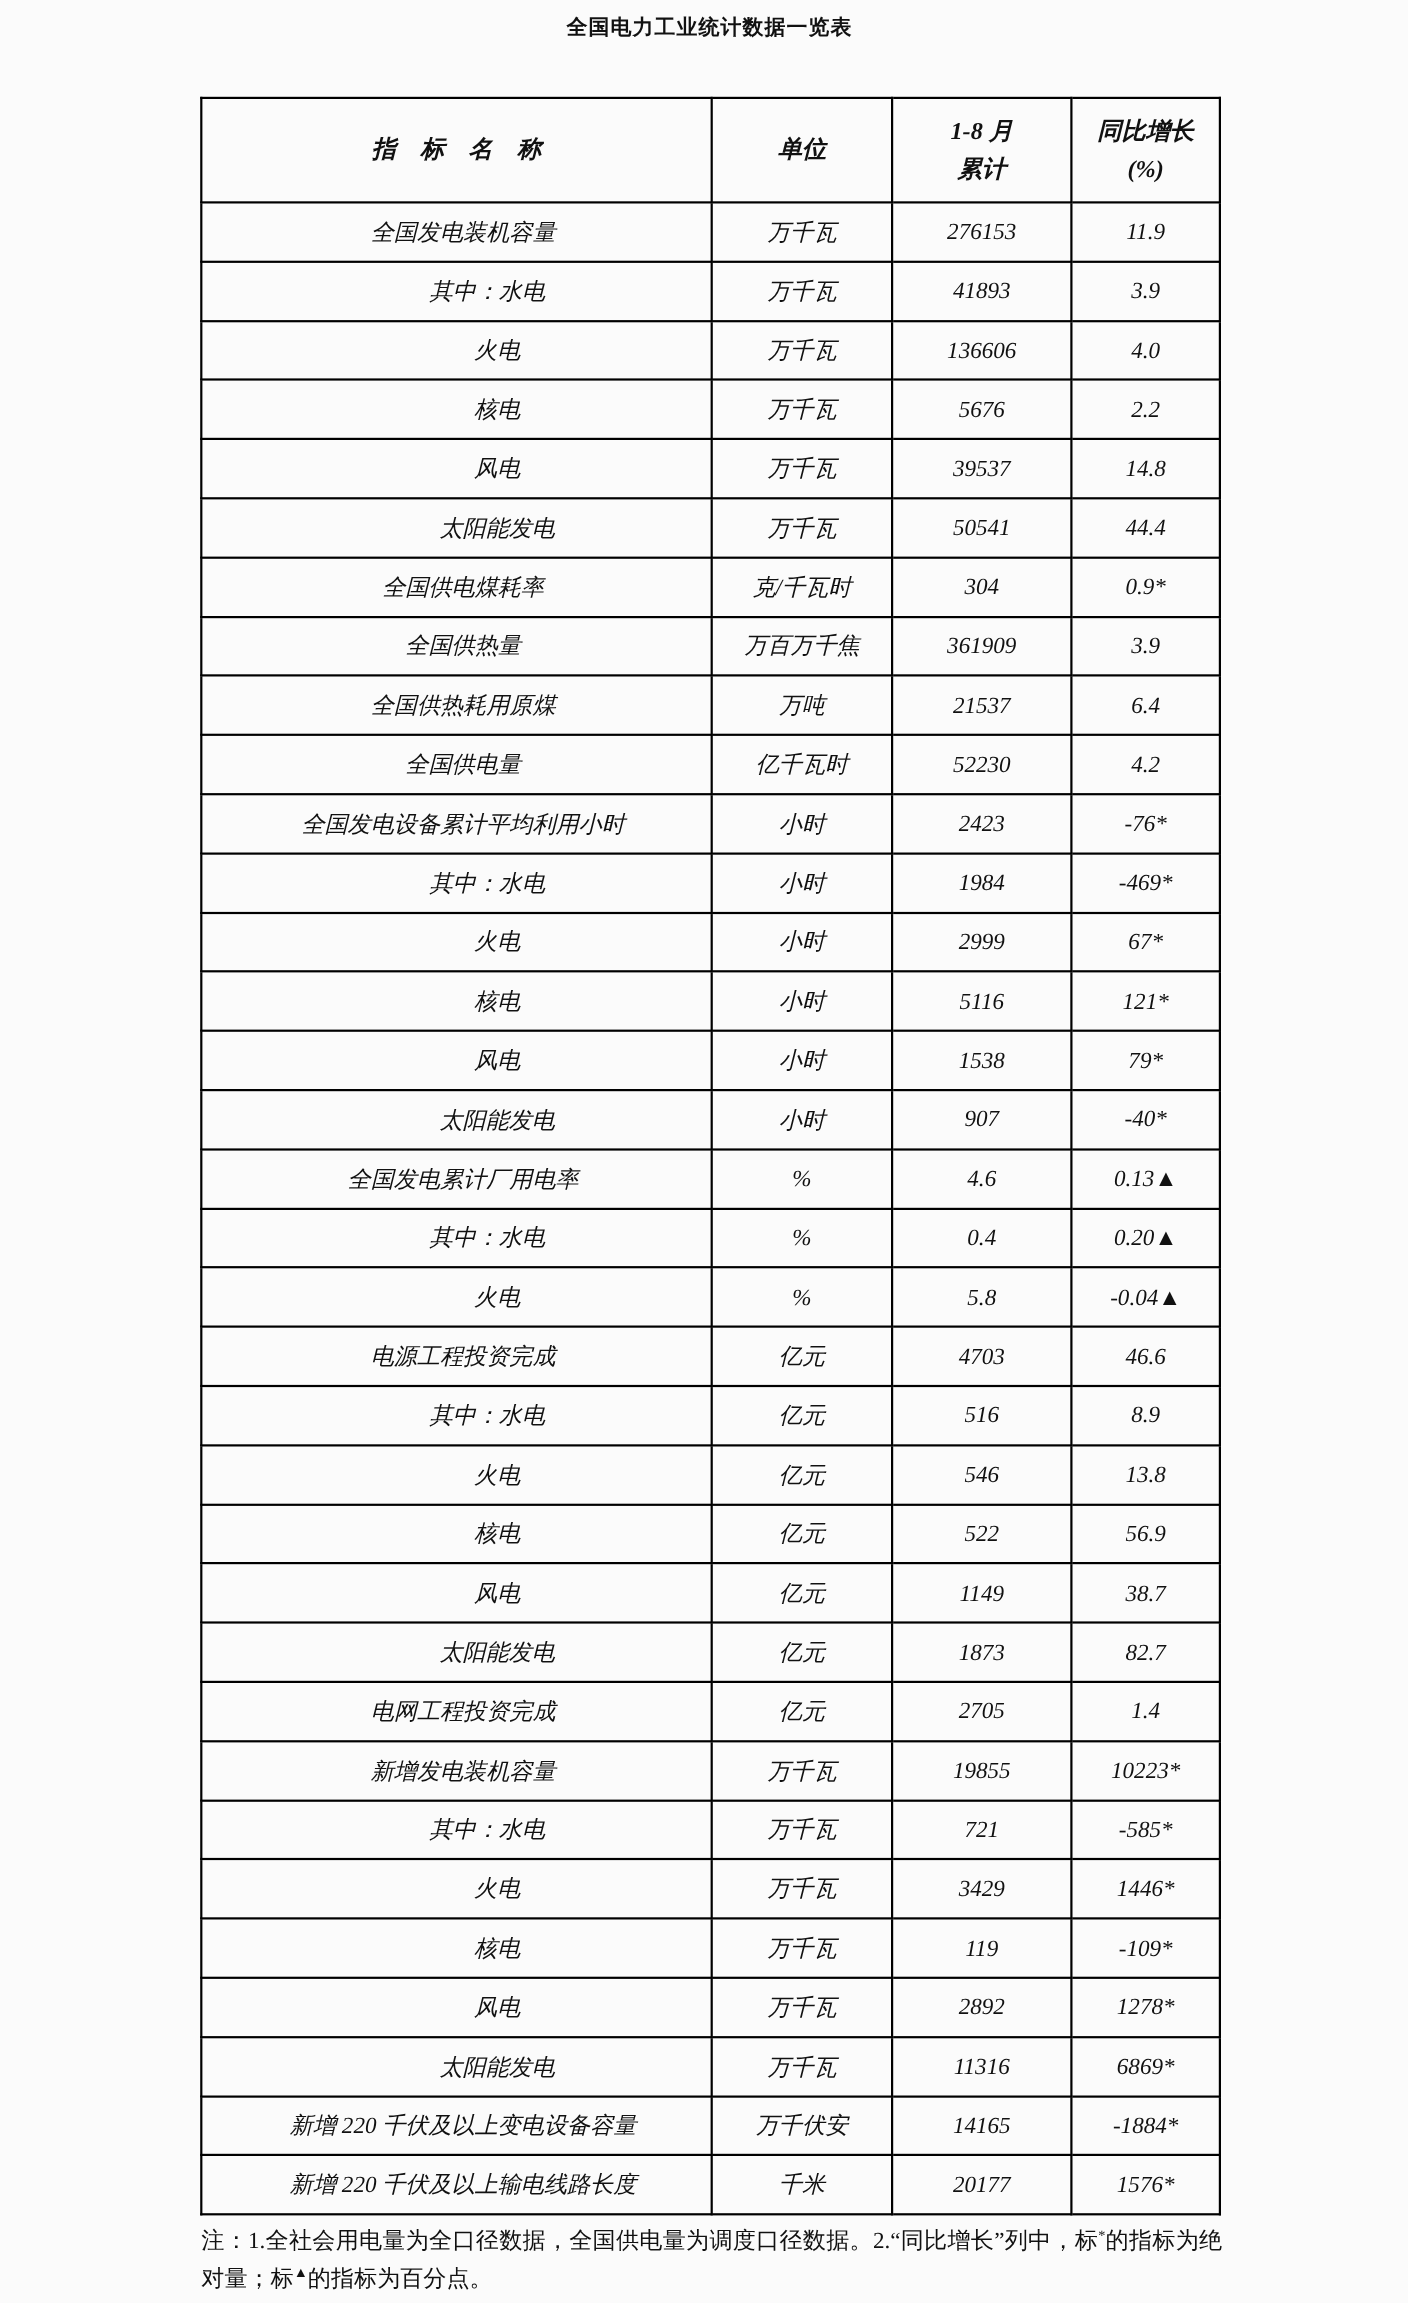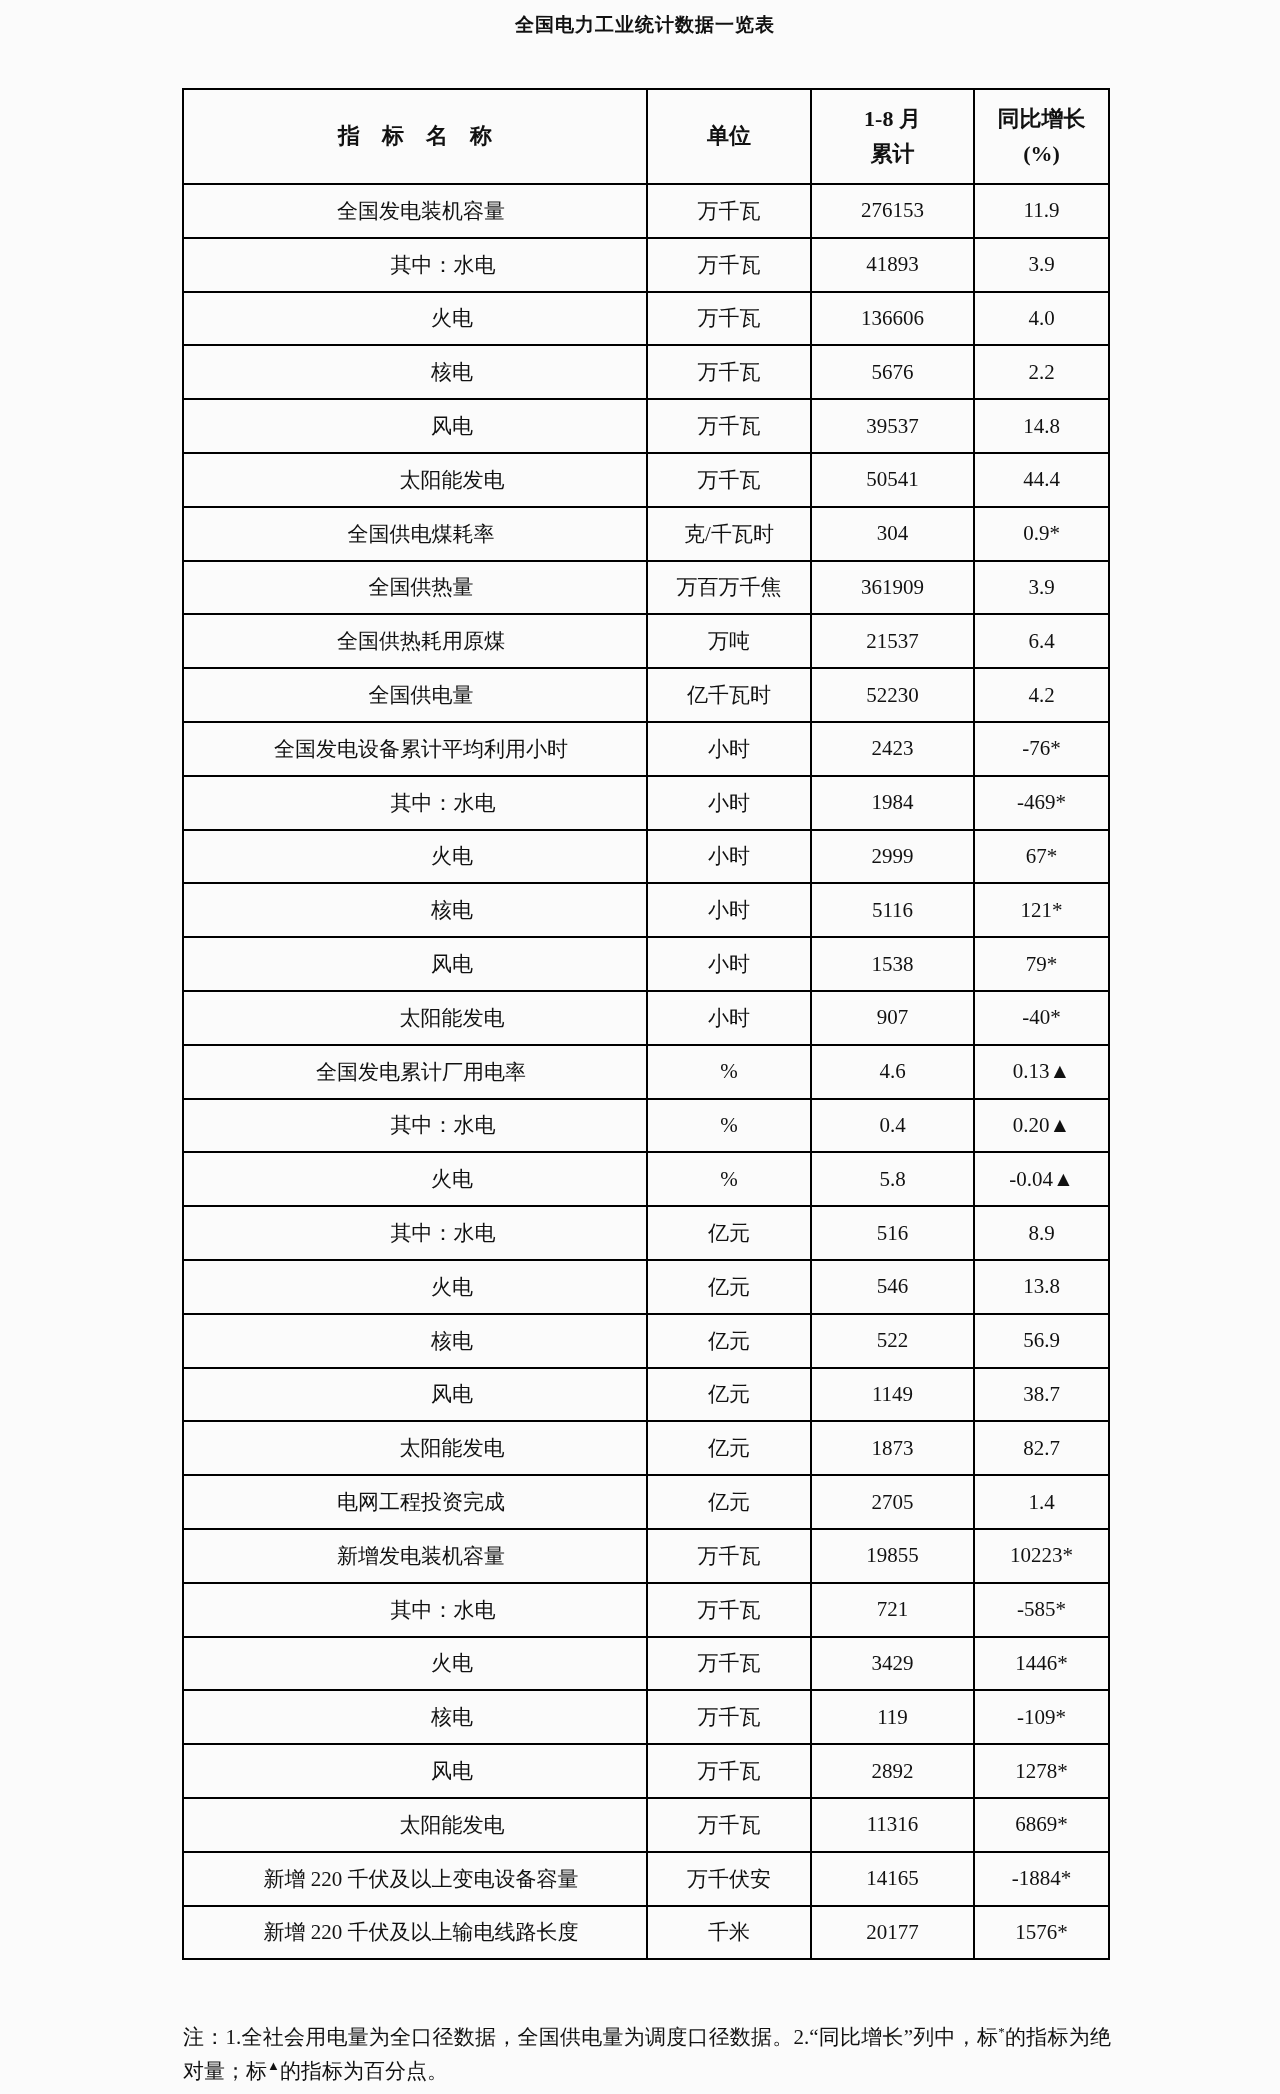--- a/index.html
+++ b/index.html
@@ -22,20 +22,21 @@
     letter-spacing: 1px;
     font-family: "Liberation Sans", "DejaVu Sans", sans-serif;
   }
   table.stats {
     position: absolute;
     left: 182px;
     top: 88px;
     width: 926px;
     border-collapse: collapse;
     table-layout: fixed;
+    font-style: italic;
   }
   table.stats th, table.stats td {
     border: 2px solid #000;
     vertical-align: middle;
     padding: 0;
     overflow: hidden;
   }
   table.stats thead th {
     height: 93px;
     font-size: 22px;
@@ -202,20 +203,26 @@
         <td class="value-cell">0.4</td>
         <td class="growth-cell">0.20▲</td>
       </tr>
       <tr>
         <td class="indicator-cell indent-2">火电</td>
         <td class="unit-cell">%</td>
         <td class="value-cell">5.8</td>
         <td class="growth-cell">-0.04▲</td>
       </tr>
       <tr>
+        <td class="indicator-cell indent-0">电源工程投资完成</td>
+        <td class="unit-cell">亿元</td>
+        <td class="value-cell">4703</td>
+        <td class="growth-cell">46.6</td>
+      </tr>
+      <tr>
         <td class="indicator-cell indent-1">其中：水电</td>
         <td class="unit-cell">亿元</td>
         <td class="value-cell">516</td>
         <td class="growth-cell">8.9</td>
       </tr>
       <tr>
         <td class="indicator-cell indent-2">火电</td>
         <td class="unit-cell">亿元</td>
         <td class="value-cell">546</td>
         <td class="growth-cell">13.8</td>

